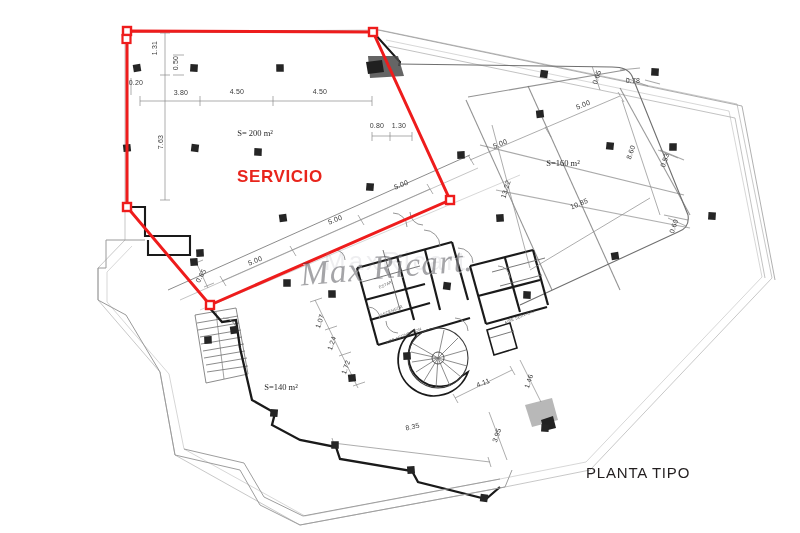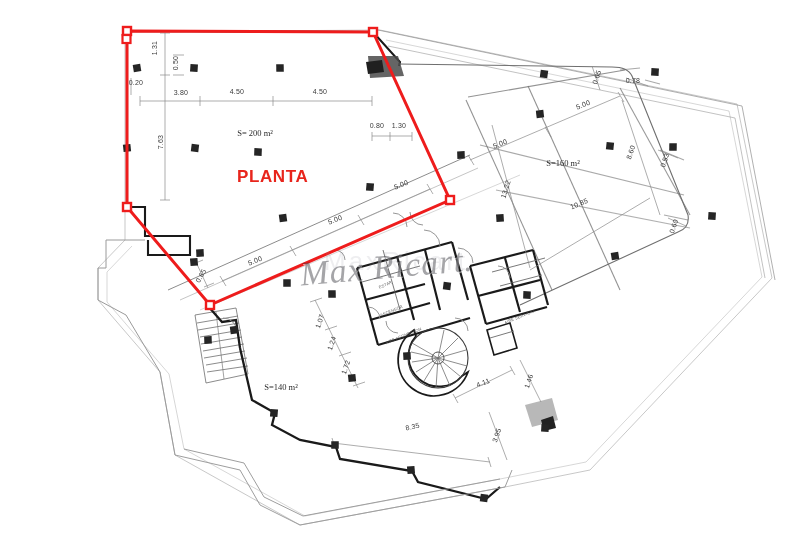--- a/index.html
+++ b/index.html
@@ -386,16 +386,17 @@
         <rect x="123" y="203" width="8" height="8" fill="#ffffff" stroke="#ee1c1c" stroke-width="2.4"></rect>
         <rect x="122.5" y="35" width="8" height="8" fill="#ffffff" stroke="#ee1c1c" stroke-width="2.2"></rect>
       </g>
 
   </svg>
 
   <div class="watermark-ghost" style="left:292px; top:246px;margin-left:32px;">MaxRicart</div>
 
   <div class="watermark" style="left:300px; top:248px;">Max Ricart.</div>
 
-  <div class="oficina-label" style="left:237px; top:167px;">PLANTA</div>
-
+  <div class="oficina-label" style="left:237px; top:167px;">SERVICIO</div>
+
+  <div class="planta-label" style="left:586px; top:464px;">PLANTA TIPO</div>
 
 </div>
 
 </body></html>

